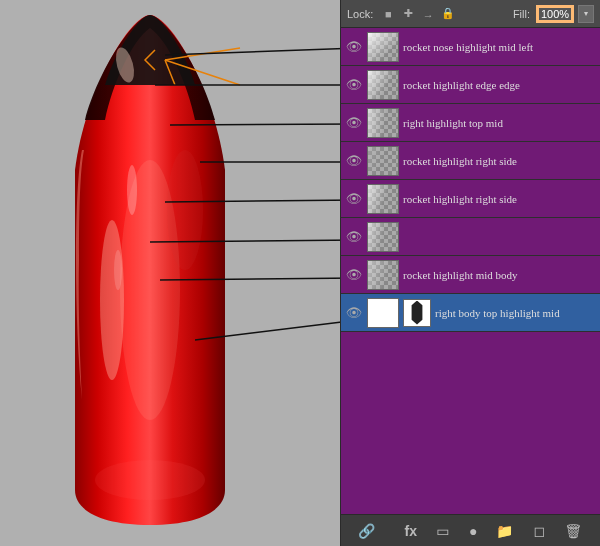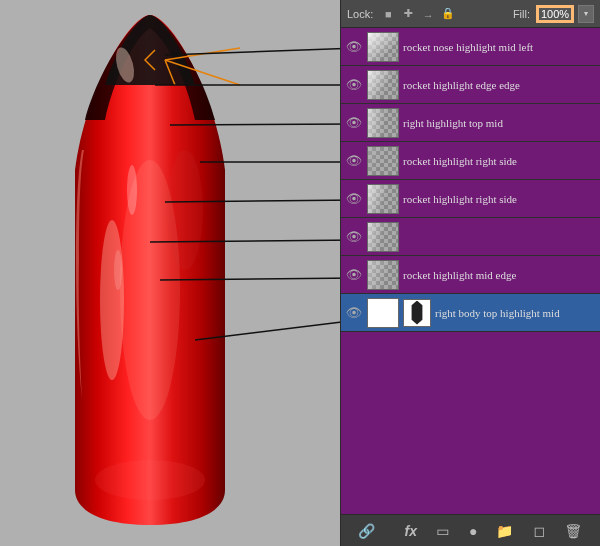--- a/index.html
+++ b/index.html
@@ -393,37 +393,37 @@
       <div class="layer-thumb">
         <div class="layer-thumb-inner" style="background:linear-gradient(105deg,rgba(255,255,255,0.6) 0%,transparent 50%)"></div>
       </div>
     </div>
 
     <div class="layer-row">
       <div class="eye-icon">👁</div>
       <div class="layer-thumb">
         <div class="layer-thumb-inner" style="background:linear-gradient(110deg,rgba(240,240,240,0.5) 0%,transparent 60%)"></div>
       </div>
-      <span class="layer-name">rocket highlight mid edge</span>
+      <span class="layer-name">rocket highlight mid body</span>
     </div>
 
     <div class="layer-row selected">
       <div class="eye-icon">👁</div>
       <div class="layer-thumb" style="background:white;">
         <div class="layer-thumb-inner" style="background:white;"></div>
       </div>
       <div class="layer-mask-thumb">
         <div class="mask-shape"></div>
       </div>
       <span class="layer-name">right body top highlight mid</span>
     </div>
   </div>
 
   <div id="bottom-toolbar">
     <span class="bottom-icon">🔗</span>
-    <span class="bottom-icon" style="font-style:italic;font-weight:bold;margin-left:9px;">fx</span>
+    <span class="bottom-icon" style="font-weight:bold;margin-left:9px;">fx</span>
     <span class="bottom-icon">▭</span>
     <span class="bottom-icon">●</span>
     <span class="bottom-icon">📁</span>
     <span class="bottom-icon">◻</span>
     <span class="bottom-icon">🗑</span>
   </div>
 </div>
 
 </body></html>

